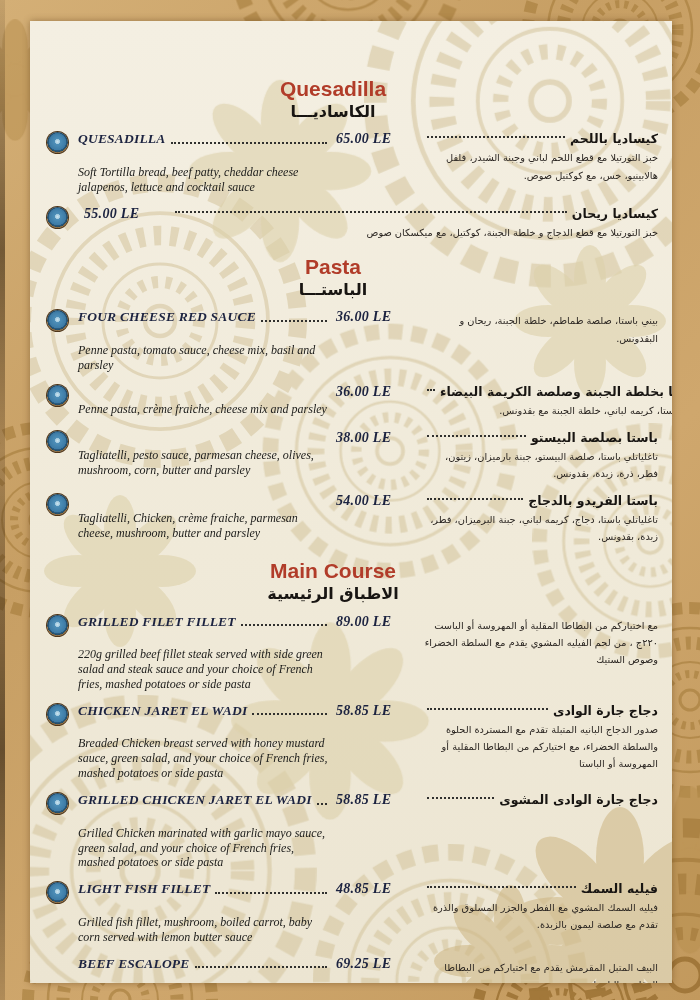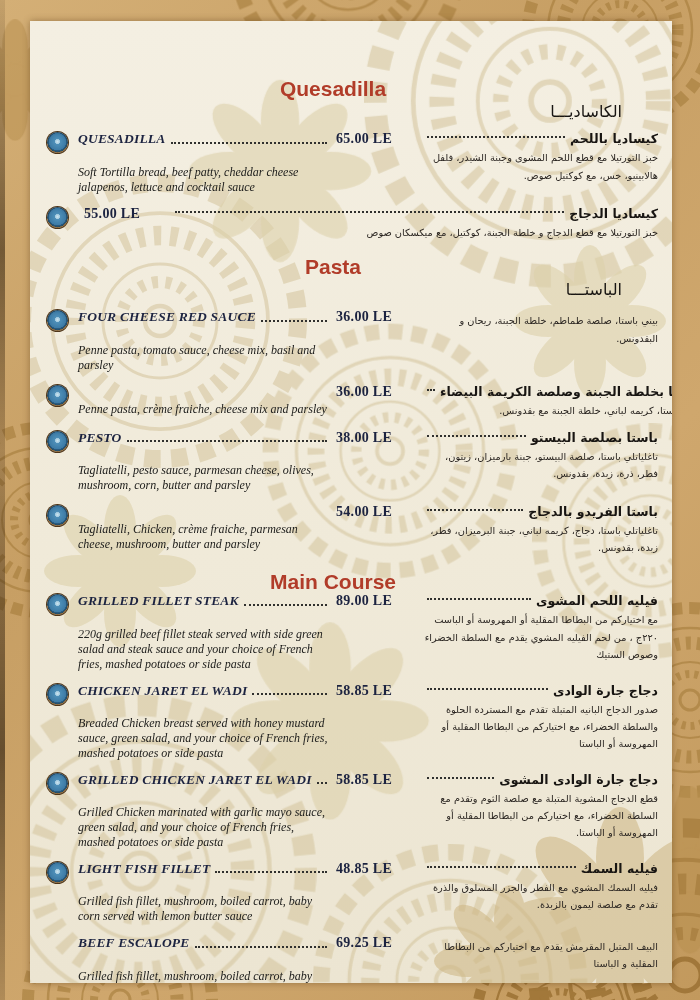--- a/index.html
+++ b/index.html
@@ -23,23 +23,23 @@
   }
   
   .sec-title-en{
     text-align:center;
     font-family:"Liberation Sans",sans-serif;
     font-weight:bold;font-size:21px;line-height:1.1;
     color:#b13c29;
     margin-right:40px;
   }
   .sec-title-ar{
-    direction:rtl;
+    text-align:center;direction:rtl;
     font-family:"DejaVu Sans",sans-serif;
-    font-weight:normal;font-size:16px;line-height:1.4;
+    font-weight:bold;font-size:16px;line-height:1.4;
     color:#181512;
     margin:1px 40px 8px 0;
   }
   .section{margin-bottom:4px;}
   .section + .section{margin-top:14px;}
   
   .item{display:flex;align-items:flex-start;margin-bottom:11px;}
   .badge-cell{width:34px;flex:0 0 34px;padding-top:1px;}
   .badge{
     display:block;width:21px;height:21px;border-radius:50%;margin-left:3px;
@@ -53,21 +53,21 @@
   .en-name{
     font-weight:bold;font-style:italic;font-size:13.5px;line-height:1.15;
     color:#1c2340;letter-spacing:.2px;white-space:nowrap;
   }
   .leader{flex:1 1 auto;border-bottom:2px dotted #30302e;margin:0 3px 3px 5px;min-width:8px;}
   .en-desc{
     font-style:italic;font-size:12px;line-height:1.24;color:#20201e;margin-top:18px;
   }
   .price-col{
     width:88px;flex:0 0 88px;text-align:left;padding-left:6px;
-    font-weight:bold;font-size:14px;color:#1c2340;line-height:1.1;
+    font-style:italic;font-weight:bold;font-size:14px;color:#1c2340;line-height:1.1;
     letter-spacing:.3px;
   }
   .ar-col{flex:1 1 auto;direction:rtl;padding-right:4px;}
   .ar-title-row{display:flex;align-items:center;}
   .ar-name{
     font-family:"DejaVu Sans",sans-serif;font-weight:bold;font-size:12.5px;
     line-height:1.2;color:#181512;white-space:nowrap;
   }
   .ar-leader{flex:1 1 auto;border-bottom:2px dotted #30302e;margin:0 5px 3px 3px;min-width:8px;}
   .ar-desc{
@@ -165,32 +165,32 @@
         <span class="leader"></span>
       </div>
       <div class="en-desc">Soft Tortilla bread, beef patty, cheddar cheese jalapenos, lettuce and cocktail sauce</div>
     </div>
     <div class="price-col">65.00 LE</div>
     <div class="ar-col" dir="rtl">
       <div class="ar-title-row">
         <span class="ar-name">كيساديا باللحم</span>
         <span class="ar-leader"></span>
       </div>
-      <div class="ar-desc">خبز التورتيلا مع قطع اللحم المشوى وجبنة الشيدر، فلفل هالابينيو، خس، مع كوكتيل صوص.</div>
+      <div class="ar-desc">خبز التورتيلا مع قطع اللحم لباني وجبنة الشيدر، فلفل هالابينيو، خس، مع كوكتيل صوص.</div>
     </div>
   </div>
 
   <div class="item">
     <div class="badge-cell">
       <span class="badge"></span>
     </div>
     <div class="price-col">55.00 LE</div>
     <div class="ar-col" dir="rtl">
       <div class="ar-title-row">
-        <span class="ar-name">كيساديا الدجاج</span>
+        <span class="ar-name">كيساديا ريحان</span>
         <span class="ar-leader"></span>
       </div>
       <div class="ar-desc">خبز التورتيلا مع قطع الدجاج و خلطة الجبنة، كوكتيل، مع ميكسكان صوص</div>
     </div>
   </div>
 </div>
   </div>
 
   <div class="section">
     <div class="sec-title-en">Pasta</div>
@@ -228,24 +228,20 @@
       </div>
       <div class="ar-desc">بيني باستا، كريمه لباني، خلطة الجبنة مع بقدونس.</div>
     </div>
   </div>
 
   <div class="item">
     <div class="badge-cell">
       <span class="badge"></span>
     </div>
     <div class="en-col">
-      <div class="en-title-row">
-        <span class="en-name">PESTO</span>
-        <span class="leader"></span>
-      </div>
       <div class="en-desc">Tagliatelli, pesto sauce, parmesan cheese, olives, mushroom, corn, butter and parsley</div>
     </div>
     <div class="price-col">38.00 LE</div>
     <div class="ar-col" dir="rtl">
       <div class="ar-title-row">
         <span class="ar-name">باستا بصلصة البيستو</span>
         <span class="ar-leader"></span>
       </div>
       <div class="ar-desc">تاغلياتلي باستا، صلصة البيستو، جبنة بارميزان، زيتون، فطر، ذرة، زبدة، بقدونس.</div>
     </div>
@@ -265,38 +261,35 @@
         <span class="ar-leader"></span>
       </div>
       <div class="ar-desc">تاغلياتلي باستا، دجاج، كريمه لباني، جبنة البرميزان، فطر، زبدة، بقدونس.</div>
     </div>
   </div>
 </div>
   </div>
 
   <div class="section">
     <div class="sec-title-en">Main Course</div>
+    <div class="sec-title-ar">الاطباق الرئيسية</div>
     <div>
   <div class="item">
     <div class="badge-cell">
       <span class="badge"></span>
     </div>
     <div class="en-col">
       <div class="en-title-row">
-        <span class="en-name">GRILLED FILLET STEAK</span>
+        <span class="en-name">GRILLED FILET FILLET</span>
         <span class="leader"></span>
       </div>
       <div class="en-desc">220g grilled beef fillet steak served with side green salad and steak sauce and your choice of French fries, mashed potatoes or side pasta</div>
     </div>
     <div class="price-col">89.00 LE</div>
     <div class="ar-col" dir="rtl">
-      <div class="ar-title-row">
-        <span class="ar-name">فيليه اللحم المشوى</span>
-        <span class="ar-leader"></span>
-      </div>
       <div class="ar-desc">مع اختياركم من البطاطا المقلية أو المهروسة أو الباست ٢٢٠ج ، من لحم الفيليه المشوي يقدم مع السلطة الخضراء وصوص الستيك</div>
     </div>
   </div>
 
   <div class="item">
     <div class="badge-cell">
       <span class="badge"></span>
     </div>
     <div class="en-col">
       <div class="en-title-row">
@@ -325,21 +318,20 @@
         <span class="leader"></span>
       </div>
       <div class="en-desc">Grilled Chicken marinated with garlic mayo sauce, green salad, and your choice of French fries, mashed potatoes or side pasta</div>
     </div>
     <div class="price-col">58.85 LE</div>
     <div class="ar-col" dir="rtl">
       <div class="ar-title-row">
         <span class="ar-name">دجاج جارة الوادى المشوى</span>
         <span class="ar-leader"></span>
       </div>
-      <div class="ar-desc">قطع الدجاج المشوية المتبلة مع صلصة الثوم وتقدم مع السلطة الخضراء، مع اختياركم من البطاطا المقلية أو المهروسة أو الباستا.</div>
     </div>
   </div>
 
   <div class="item">
     <div class="badge-cell">
       <span class="badge"></span>
     </div>
     <div class="en-col">
       <div class="en-title-row">
         <span class="en-name">LIGHT FISH FILLET</span>

